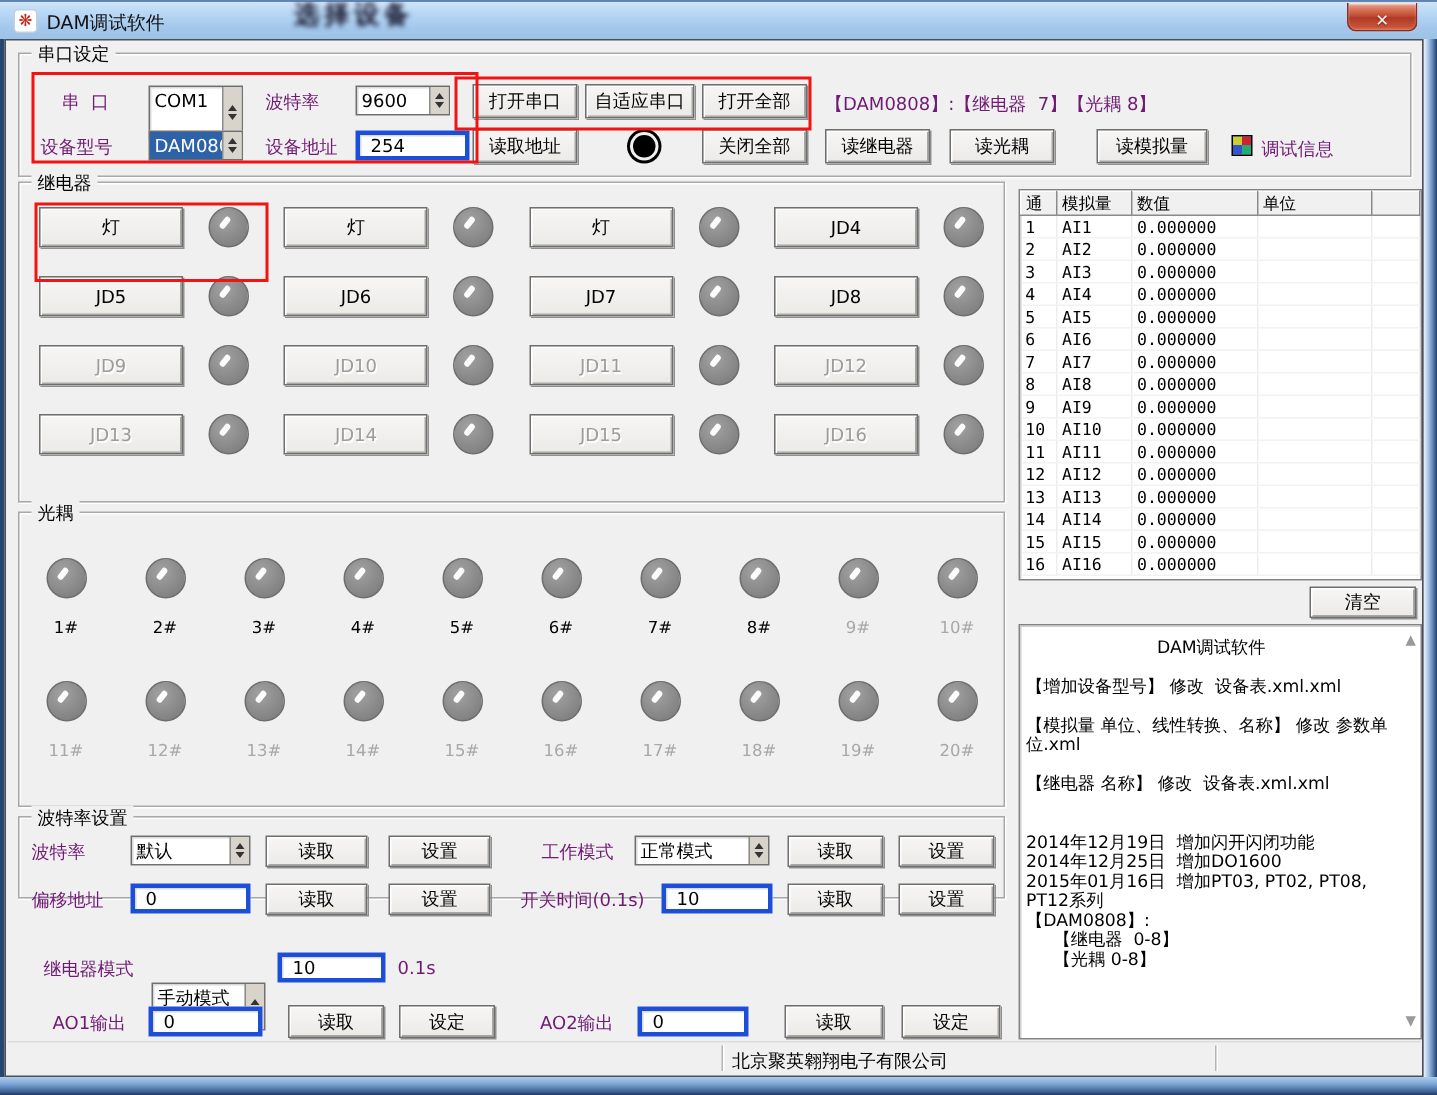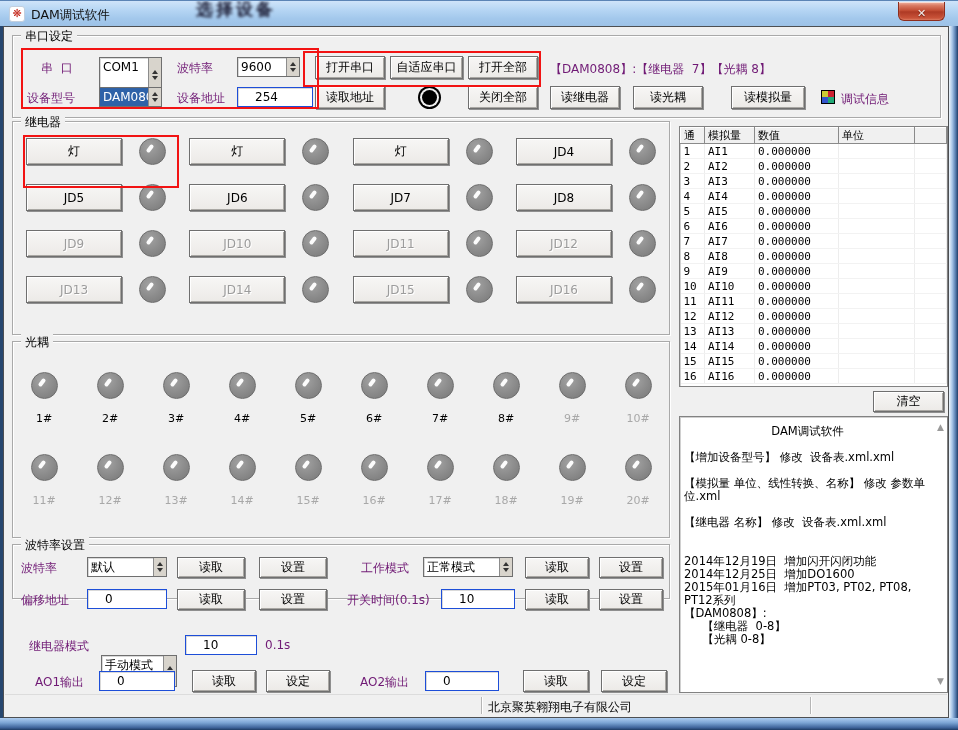--- a/index.html
+++ b/index.html
@@ -53,21 +53,21 @@
   .btn {
     font-family:inherit; font-size:12px; color:#000; text-align:center;
     background:linear-gradient(180deg,#f7f6f5,#eceae7);
     border:1px solid #6f6f6f;
     box-shadow:inset 1px 1px 0 #ffffff, inset -1px -1px 0 #a9a7a3, 1px 1px 0 #8f8f8f;
     white-space:pre; cursor:default;
   }
   .btn.disabled { color:#9c9c9c; text-shadow:1px 1px 0 #ffffff; }
   .input {
     font-family:inherit; font-size:12px; color:#000; background:#fff;
-    border:1px solid #1d4ed8; box-shadow:inset 1px 1px 0 #d9d9d9; padding:0 17px;
+    border:3px solid #1d4ed8; box-shadow:inset 1px 1px 0 #d9d9d9; padding:0 7px;
   }
   .combo { display:flex; background:#fff; border:1px solid #6f6f6f; box-shadow:inset 1px 1px 0 #d9d9d9; }
   .combo-text { flex:1; font-size:12px; line-height:18px; padding-left:3px; white-space:pre; overflow:hidden; }
   .combo.selected .combo-text { background:var(--sel-blue,#2e62a8); color:#fff; }
   .combo-spin { width:13px; border-left:1px solid #8c8c8c; background:#d8d4cc;
     display:flex; flex-direction:column; align-items:center; justify-content:center; }
   .combo-spin i { display:block; width:0; height:0; border:3px solid transparent; }
   .combo-spin i.up { border-bottom:4px solid #333; margin-bottom:1px; }
   .combo-spin i.dn { border-top:4px solid #333; margin-top:1px; }
   .led {

